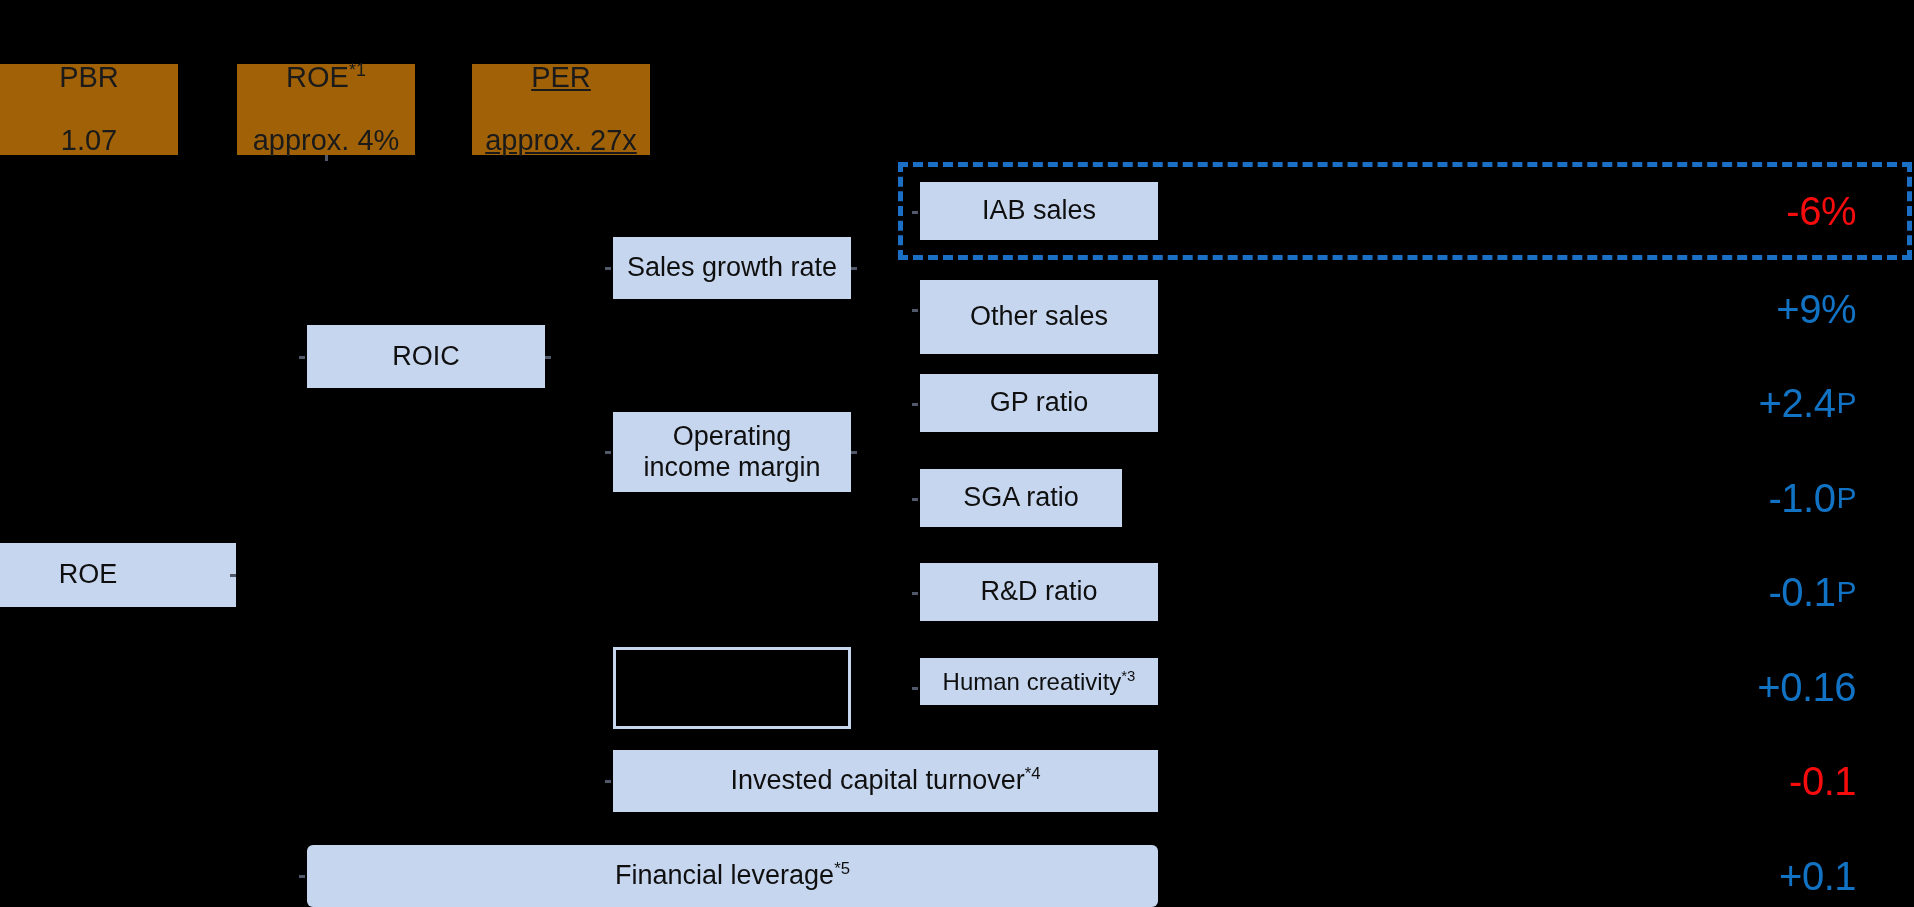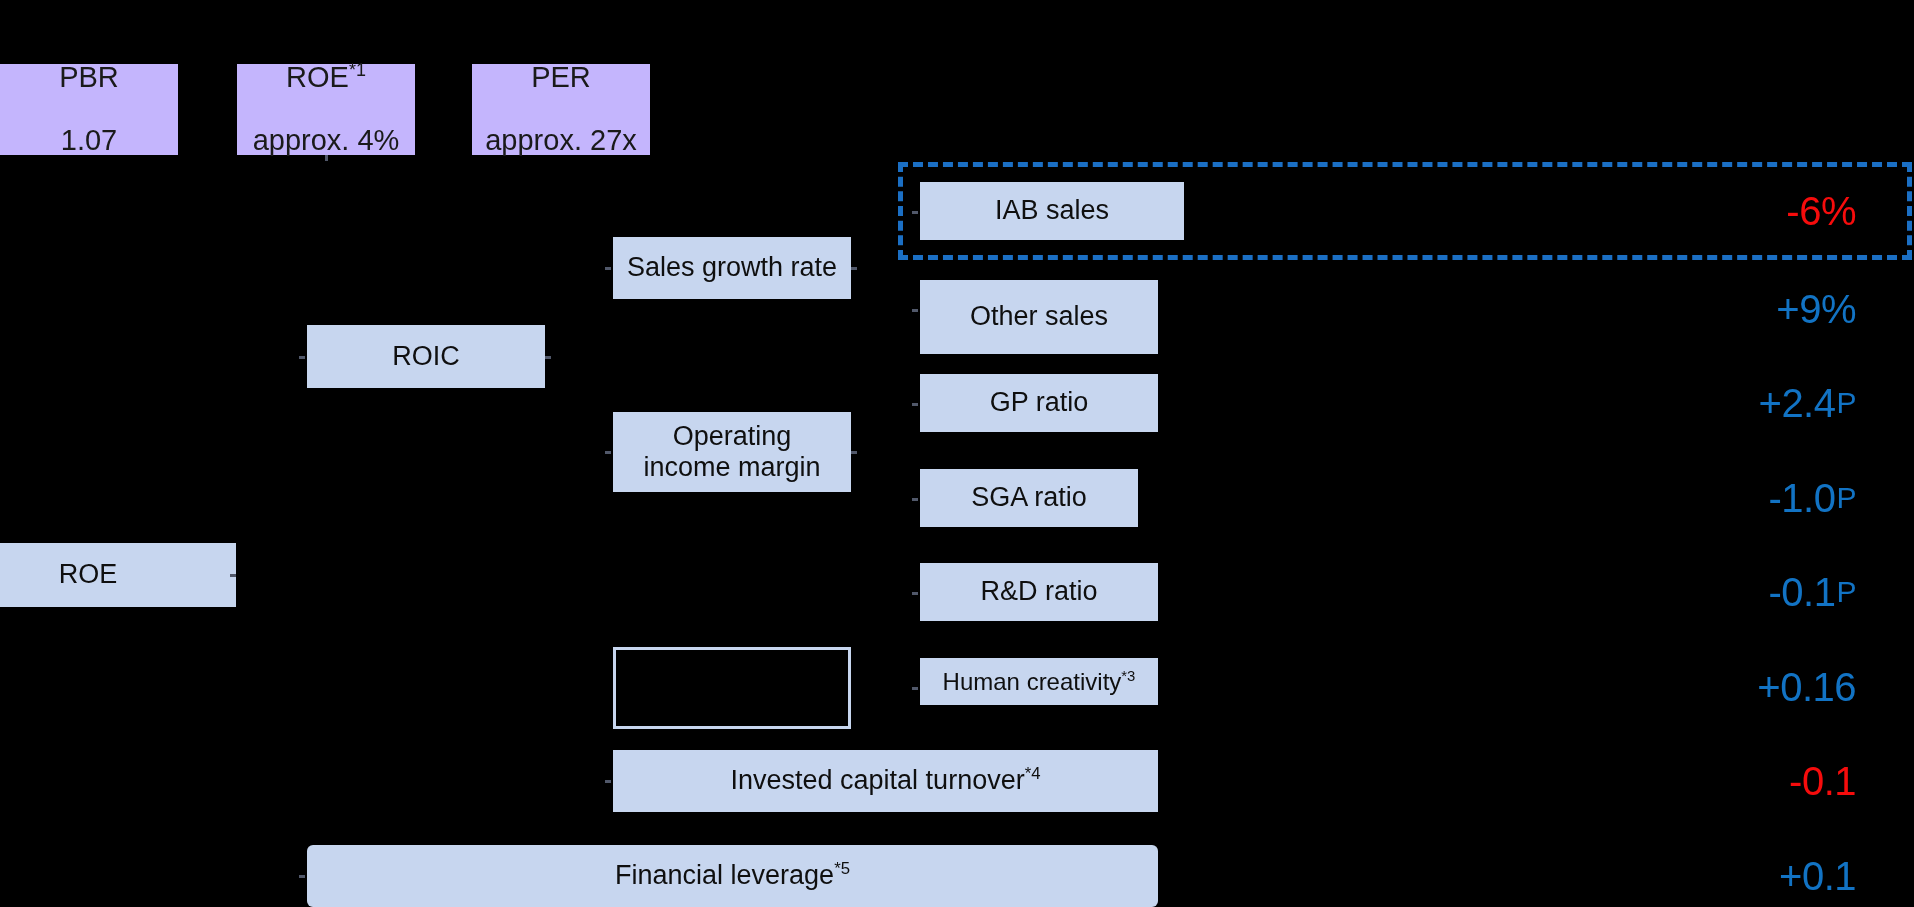--- a/index.html
+++ b/index.html
@@ -27,21 +27,21 @@
     align-items: center;
     justify-content: center;
     text-align: center;
     color: #111111;
     line-height: 1.16;
     white-space: pre-line;
   }
 
   
   .chip {
-    background: #c4b5fd;
+    background: #a16207;
     color: #1a1a1a;
     font-size: 29px;
     flex-direction: column;
     gap: 29px;
   }
   .chip .chip-line { display: block; }
 
   
   .blue {
     background: #C7D6EF;
@@ -102,21 +102,21 @@
   <div class="box chip" style="left:0px; top:64px; width:178px; height:91px;">
     <span class="chip-line">PBR</span>
     <span class="chip-line">1.07</span>
   </div>
 
   <div class="box chip" style="left:237px; top:64px; width:178px; height:91px;justify-content:center;">
     <span class="chip-line">ROE<span class="sup">*1</span></span>
     <span class="chip-line">approx. 4%</span>
   </div>
 
-  <div class="box chip" style="left:472px; top:64px; width:178px; height:91px;">
+  <div class="box chip" style="left:472px; top:64px; width:178px; height:91px;text-decoration:underline;">
     <span class="chip-line">PER</span>
     <span class="chip-line">approx. 27x</span>
   </div>
 
   <div class="stub v" style="left:325px; top:155px;"></div>
 
   <div class="box blue" style="left:-60px; top:543px; width:296px; height:64px;">
     <span>ROE</span>
   </div>
 
@@ -140,33 +140,33 @@
     <span>Operating
 income margin</span>
   </div>
 
   <div class="box hollow" style="left:613px; top:647px; width:238px; height:82px;">
     <span></span>
   </div>
 
   <div class="dash-frame" style="left:898px; top:162px; width:1014px; height:98px;"></div>
 
-  <div class="box blue" style="left:920px; top:182px; width:264px; height:58px;">
+  <div class="box blue" style="left:920px; top:182px; width:238px; height:58px;">
     <span>IAB sales</span>
   </div>
 
   <div class="box blue" style="left:920px; top:280px; width:238px; height:74px;">
     <span>Other sales</span>
   </div>
 
   <div class="box blue" style="left:920px; top:374px; width:238px; height:58px;">
     <span>GP ratio</span>
   </div>
 
-  <div class="box blue" style="left:920px; top:469px; width:218px; height:58px;">
+  <div class="box blue" style="left:920px; top:469px; width:202px; height:58px;">
     <span>SGA ratio</span>
   </div>
 
   <div class="box blue" style="left:920px; top:563px; width:238px; height:58px;">
     <span>R&amp;D ratio</span>
   </div>
 
   <div class="box blue small" style="left:920px; top:658px; width:238px; height:47px;">
     <span>Human creativity<span class="sup">*3</span></span>
   </div>

